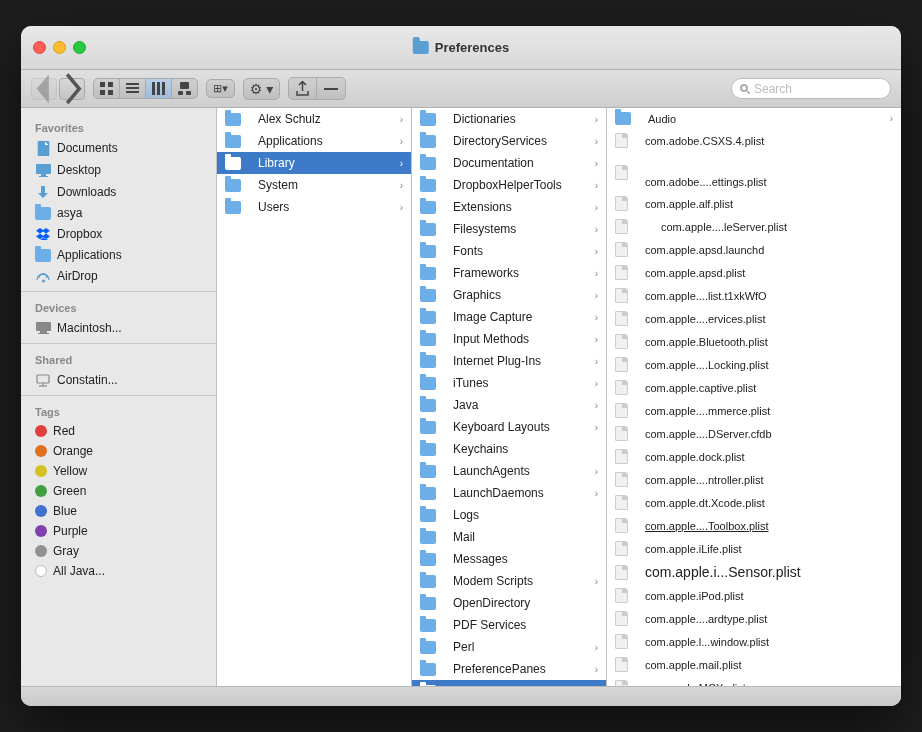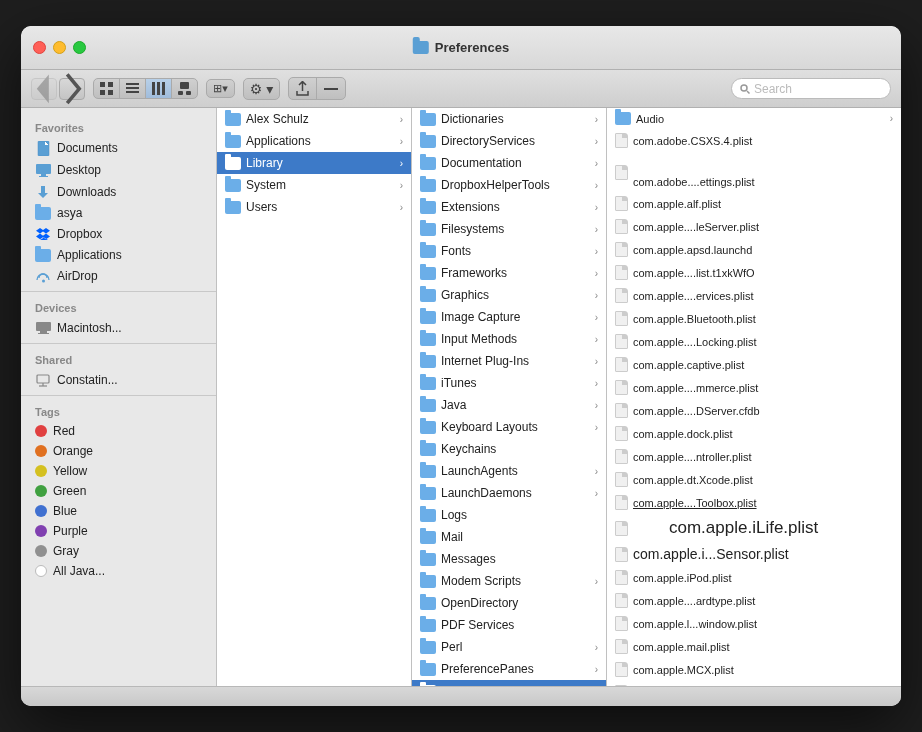--- a/index.html
+++ b/index.html
@@ -259,21 +259,21 @@
     .column-last::-webkit-scrollbar-track { background: #f0f0f0; }
     .column-last::-webkit-scrollbar-thumb { background: #bbb; border-radius: 3px; }
     .col-item {
       display: flex;
       align-items: center;
       padding: 4px 8px;
       font-size: 12px;
       color: #222;
       cursor: pointer;
       white-space: nowrap;
-      gap: 5px;
+      gap: 17px;
     }
     .col-item.selected {
       background: #3d7ac8;
       color: white;
     }
     .col-item.selected .folder-sm { background: white; }
     .col-item.selected .folder-sm::before { background: white; }
     .col-item.selected .chevron-right { color: white; }
     .chevron-right {
       margin-left: auto;
@@ -707,28 +707,32 @@
           <div class="col-item">
             <div class="file-icon"></div>
             <span class="col-item-text" style="font-size: 11px; margin-top: 20px;">com.adobe....ettings.plist</span>
           </div>
           <div class="col-item">
             <div class="file-icon"></div>
             <span class="col-item-text" style="font-size: 11px;">com.apple.alf.plist</span>
           </div>
           <div class="col-item">
             <div class="file-icon"></div>
-            <span class="col-item-text" style="font-size: 11px;">com.apple....leServer.plist</span>
+            <span class="col-item-text" style="font-size: 11px; margin-left: 16px;">com.apple....leServer.plist</span>
           </div>
           <div class="col-item">
             <div class="file-icon"></div>
             <span class="col-item-text" style="font-size: 11px;">com.apple.apsd.launchd</span>
           </div>
           <div class="col-item">
             <div class="file-icon"></div>
+            <span class="col-item-text" style="font-size: 11px;">com.apple.apsd.plist</span>
+          </div>
+          <div class="col-item">
+            <div class="file-icon"></div>
             <span class="col-item-text" style="font-size: 11px;">com.apple....list.t1xkWfO</span>
           </div>
           <div class="col-item">
             <div class="file-icon"></div>
             <span class="col-item-text" style="font-size: 11px;">com.apple....ervices.plist</span>
           </div>
           <div class="col-item">
             <div class="file-icon"></div>
             <span class="col-item-text" style="font-size: 11px;">com.apple.Bluetooth.plist</span>
           </div>
@@ -759,21 +763,21 @@
           <div class="col-item">
             <div class="file-icon"></div>
             <span class="col-item-text" style="font-size: 11px;">com.apple.dt.Xcode.plist</span>
           </div>
           <div class="col-item">
             <div class="file-icon"></div>
             <span class="col-item-text" style="font-size: 11px; text-decoration: underline;">com.apple....Toolbox.plist</span>
           </div>
           <div class="col-item">
             <div class="file-icon"></div>
-            <span class="col-item-text" style="font-size: 17px; margin-left: 36px;">com.apple.iLife.plist</span>
+            <span class="col-item-text" style="font-size: 11px;">com.apple.iLife.plist</span>
           </div>
           <div class="col-item">
             <div class="file-icon"></div>
             <span class="col-item-text" style="font-size: 14px;">com.apple.i...Sensor.plist</span>
           </div>
           <div class="col-item">
             <div class="file-icon"></div>
             <span class="col-item-text" style="font-size: 11px;">com.apple.iPod.plist</span>
           </div>
           <div class="col-item">

